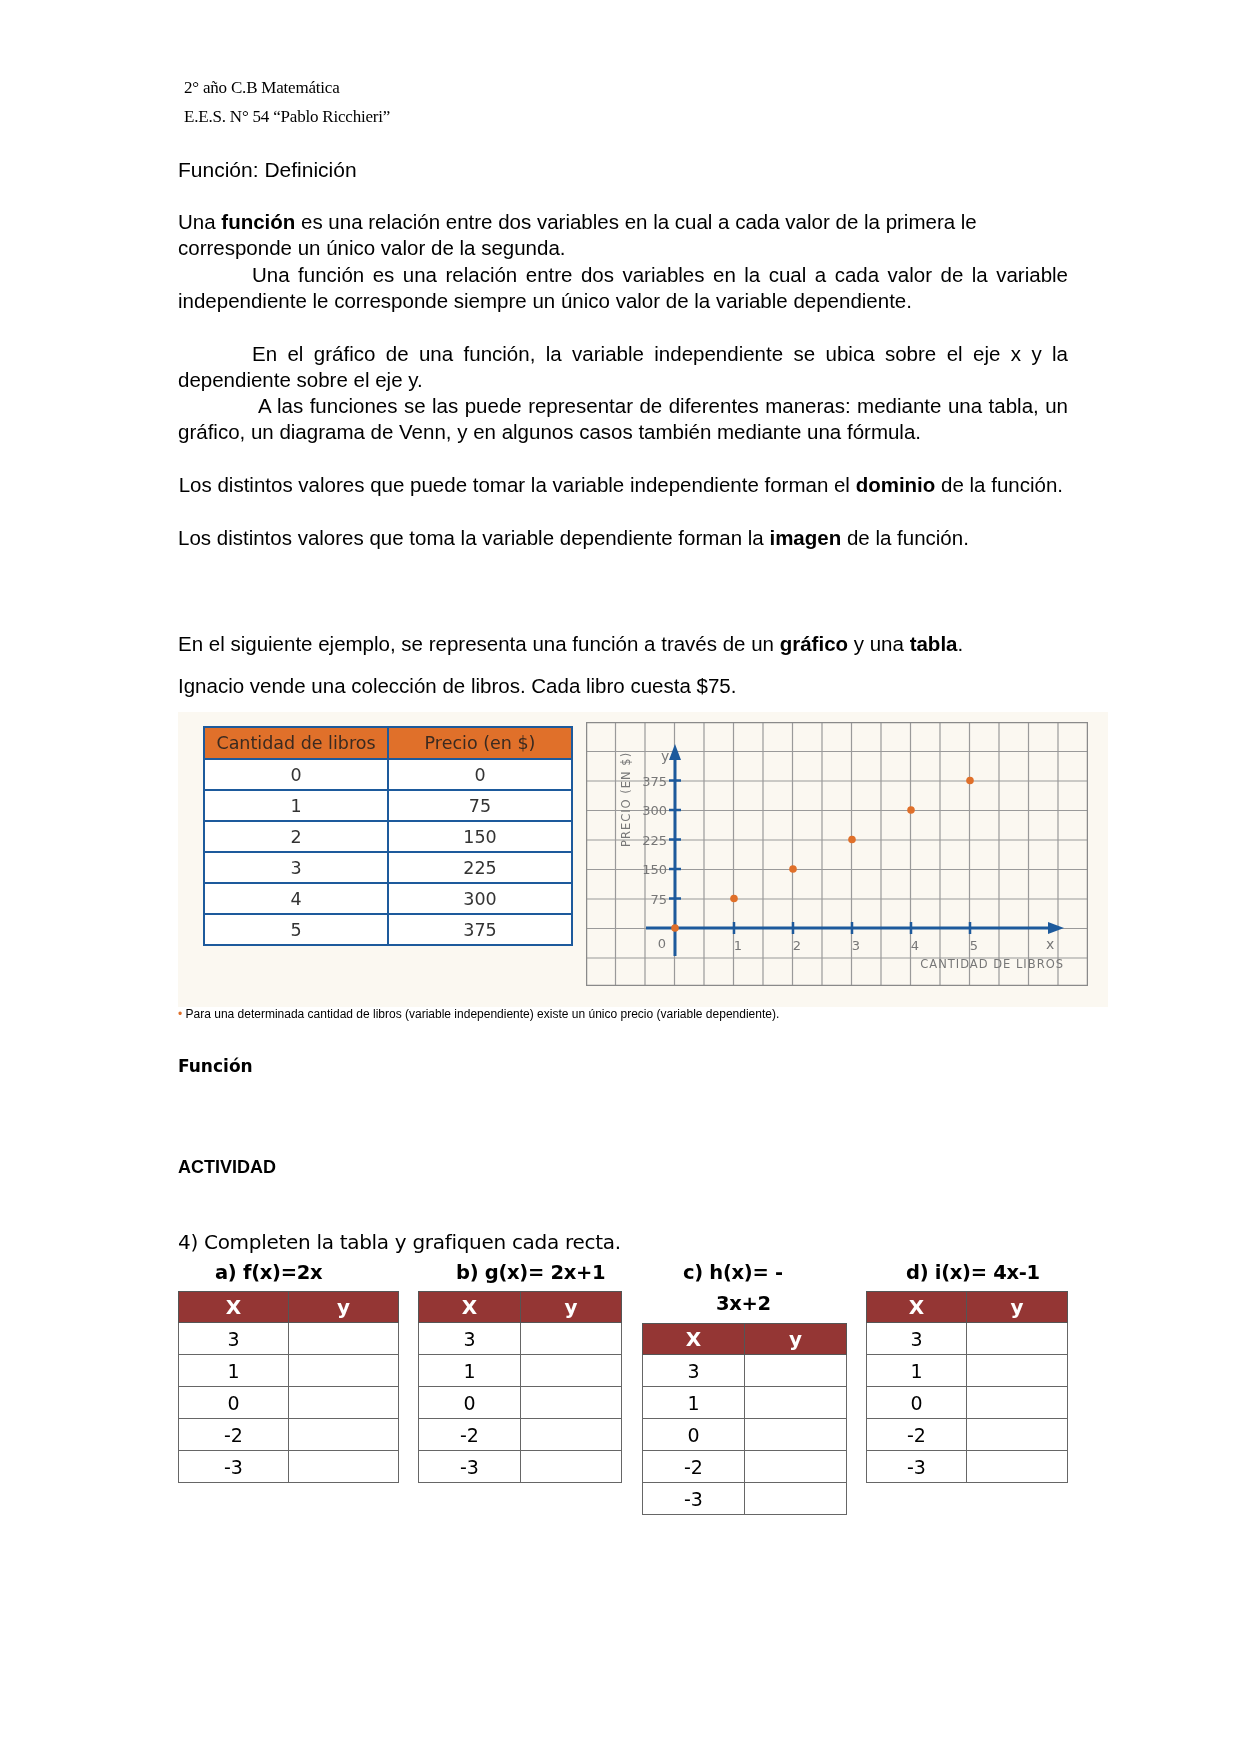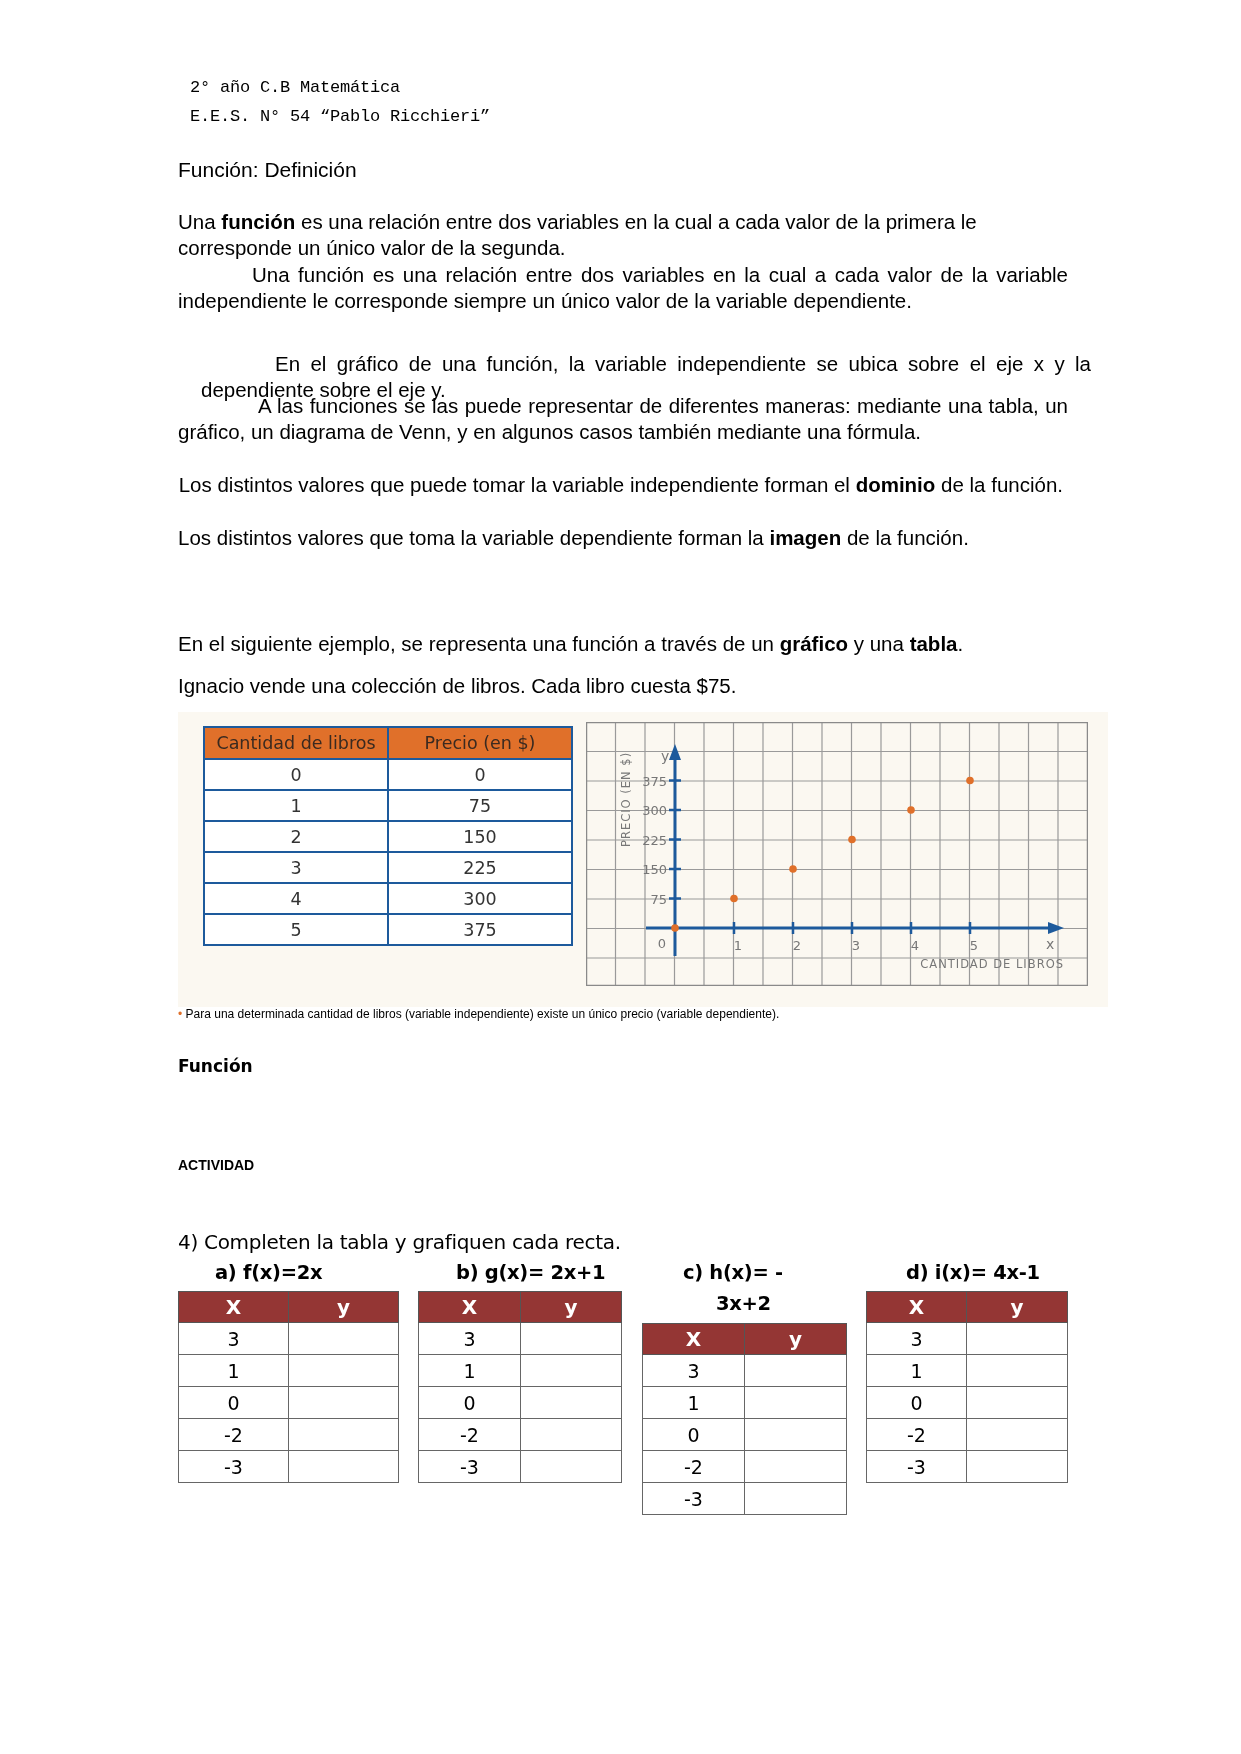--- a/index.html
+++ b/index.html
@@ -1,38 +1,38 @@
 <!DOCTYPE html>
 <html><head>
 <meta charset="utf-8">
 <style>
   html, body { margin: 0; padding: 0; background: #ffffff; }
   body { width: 1241px; height: 1754px; position: relative; overflow: hidden; color: #000; }
   .abs { position: absolute; }
-  .hdr { font-family: Liberation Mono, monospace; font-size: 17px; line-height: 26px; left: 190px; letter-spacing: -0.2px; }
+  .hdr { font-family: Liberation Serif, serif; font-size: 17px; line-height: 26px; left: 184px; letter-spacing: -0.2px; }
   .arial { font-family: "Liberation Sans", sans-serif; font-size: 20.5px; line-height: 26.3px; color: #000; }
   .para { position: absolute; left: 178px; width: 890px; }
   .just { text-align: justify; text-align-last: left; }
   .indent { text-indent: 74px; }
   b { font-weight: bold; }
   .title { left: 178px; top: 158px; font-family: "Liberation Sans", sans-serif; font-weight: normal; font-size: 21px; }
 
   
   .panel { position: absolute; left: 178px; top: 712px; width: 930px; height: 295px; background: #fbf8f1; }
   .ex-table { position: absolute; left: 203px; top: 726px; border-collapse: collapse; font-family: "DejaVu Sans", sans-serif; font-size: 17.5px; }
   .ex-table th { background: #e0702a; color: #3a2a20; font-weight: normal; height: 30px; border: 2px solid #1d5a9c; padding: 0; }
   .ex-table td { background: #ffffff; color: #333; text-align: center; height: 29px; border: 2px solid #1d5a9c; padding: 0; }
   .ex-table .c1 { width: 182px; }
   .ex-table .c2 { width: 182px; }
 
   .graph { position: absolute; left: 586px; top: 722px; width: 502px; height: 264px; }
 
   .bullet-dot { color: #e0702a; }
   .funcion-lbl { font-family: "DejaVu Sans", sans-serif; font-weight: bold; font-size: 17px; left: 178px; top: 1056px; }
-  .actividad { left: 178px; top: 1157px; font-family: "Liberation Sans", sans-serif; font-weight: bold; font-size: 14px; }
+  .actividad { left: 178px; top: 1157px; font-family: "Liberation Sans", sans-serif; font-weight: bold; font-size: 18px; }
 
   .comic { font-family: "DejaVu Sans", sans-serif; }
   .q1 { left: 178px; top: 1230px; font-size: 20px; letter-spacing: -0.3px; }
   .fx-label { font-family: "DejaVu Sans", sans-serif; font-weight: bold; font-size: 19.5px; position: absolute; letter-spacing: -0.3px; }
 
   .act-table { position: absolute; border-collapse: collapse; font-family: "DejaVu Sans", sans-serif; font-size: 19px; }
   .act-table th { background: #943634; color: #ffffff; font-weight: bold; height: 30px; border: 1.5px solid #555; padding: 0; font-size: 20px; }
   .act-table td { background: #fff; height: 31px; border: 1.5px solid #666; text-align: center; padding: 0; }
 </style>
 </head>
@@ -40,21 +40,21 @@
 
 <div class="abs hdr" style="top:75px;">2° año C.B Matemática</div>
 <div class="abs hdr" style="top:104px;">E.E.S. N° 54 “Pablo Ricchieri”</div>
 
 <div class="abs title">Función: Definición</div>
 
 <div class="para arial" style="top:209px; width:880px;">
   <span>Una </span><b>función</b><span> es una relación entre dos variables en la cual a cada valor de la primera le corresponde un único valor de la segunda.</span>
 </div>
 <div class="para arial just indent" style="top:262px;">Una función es una relación entre dos variables en la cual a cada valor de la variable independiente le corresponde siempre un único valor de la variable dependiente.</div>
-<div class="para arial just indent" style="top:351px;margin-left:23px;">En el gráfico de una función, la variable independiente se ubica sobre el eje x y la dependiente sobre el eje y.</div>
+<div class="para arial just indent" style="top:341px;">En el gráfico de una función, la variable independiente se ubica sobre el eje x y la dependiente sobre el eje y.</div>
 <div class="para arial just" style="top:393px; text-indent:80px;">A las funciones se las puede representar de diferentes maneras: mediante una tabla, un gráfico, un diagrama de Venn, y en algunos casos también mediante una fórmula.</div>
 <div class="para arial" style="top:472px; width:885px;text-align:right;">
   <span>Los distintos valores que puede tomar la variable independiente forman el </span><b>dominio</b><span> de la función.</span>
 </div>
 <div class="para arial" style="top:525px; width:900px;">
   <span>Los distintos valores que toma la variable dependiente forman la </span><b>imagen</b><span> de la función.</span>
 </div>
 
 <div class="para arial" style="top:631px; width:900px;">
   <span>En el siguiente ejemplo, se representa una función a través de un </span><b>gráfico</b><span> y una </span><b>tabla</b><span>.</span>

